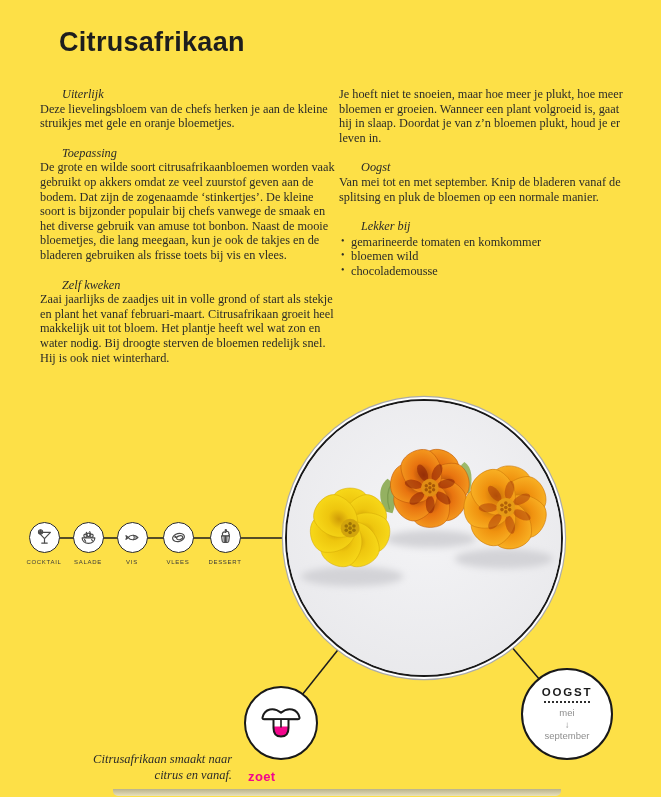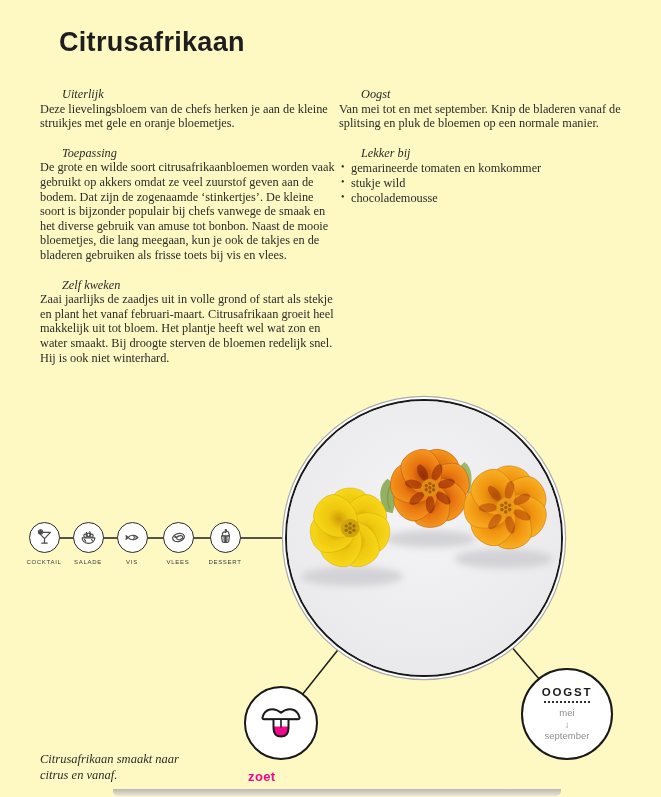--- a/index.html
+++ b/index.html
@@ -1,18 +1,18 @@
 <!DOCTYPE html>
 <html><head>
 <meta charset="utf-8">
 <style>
   *{margin:0;padding:0;box-sizing:border-box}
   html,body{background:#ffffff}
   body{width:661px;height:797px;position:relative;font-family:"Liberation Serif",serif;color:#2b2b28}
-  .page{position:absolute;inset:0;background:#fef9c3;overflow:hidden}
+  .page{position:absolute;inset:0;background:#fde047;overflow:hidden}
 
   .title{position:absolute;left:59px;top:27px;font-family:"Liberation Sans",sans-serif;
          font-weight:600;font-size:27px;line-height:1.15;letter-spacing:.3px;color:#1e1e1e}
 
   .col{position:absolute;top:87px;font-size:12.3px;line-height:14.6px}
   .col-left{left:40px;width:296px}
   .col-right{left:339px;width:294px}
   .sec + .sec, .intro + .sec{margin-top:15px}
   .sec-h{font-style:italic;font-weight:normal;font-size:12.3px;line-height:14.6px;text-indent:22px}
   .sec p, .intro{margin:0}
@@ -44,21 +44,21 @@
 
   
   .harvest{position:absolute;left:521px;top:668px;width:92px;height:92px;border-radius:50%;
            border:2.5px solid #191919;background:#fff;z-index:2;display:flex;flex-direction:column;
            align-items:center;justify-content:center;font-family:"Liberation Sans",sans-serif;text-align:center}
   .harvest .h-title{font-weight:700;font-size:11.5px;letter-spacing:1.8px;color:#1b1b1b}
   .harvest .h-dots{width:46px;border-bottom:2px dotted #2e2e2e;margin:3px 0 4px}
   .harvest .h-from,.harvest .h-arrow,.harvest .h-to{font-size:9.5px;line-height:11.5px;color:#8f8f8f}
 
   
-  .caption{position:absolute;left:40px;top:751px;width:192px;font-style:italic;
+  .caption{position:absolute;left:40px;top:751px;width:192px;text-align:right;font-style:italic;
            font-size:12.5px;line-height:16px;color:#2b2b28}
   .flavor{position:absolute;left:248px;top:769px;font-family:"Liberation Sans",sans-serif;
           font-weight:700;font-size:13px;letter-spacing:.4px;color:#f2068c}
 
   
   .page-edge{position:absolute;left:113px;top:789px;width:448px;height:7px;
              background:linear-gradient(#a3a3a3,#e2e2e2);border-radius:0 0 5px 5px;opacity:.75}
 </style>
 </head>
 <body>
@@ -71,34 +71,35 @@
     <div class="sec">
       <h2 class="sec-h">Uiterlijk</h2>
       <p>Deze lievelingsbloem van de chefs herken je aan de kleine struikjes met gele en oranje bloemetjes.</p>
     </div>
     <div class="sec">
       <h2 class="sec-h">Toepassing</h2>
       <p>De grote en wilde soort citrusafrikaanbloemen worden vaak gebruikt op akkers omdat ze veel zuurstof geven aan de bodem. Dat zijn de zogenaamde ‘stinkertjes’. De kleine soort is bijzonder populair bij chefs vanwege de smaak en het diverse gebruik van amuse tot bonbon. Naast de mooie bloemetjes, die lang meegaan, kun je ook de takjes en de bladeren gebruiken als frisse toets bij vis en vlees.</p>
     </div>
     <div class="sec">
       <h2 class="sec-h">Zelf kweken</h2>
-      <p>Zaai jaarlijks de zaadjes uit in volle grond of start als stekje en plant het vanaf februari-maart. Citrusafrikaan groeit heel makkelijk uit tot bloem. Het plantje heeft wel wat zon en water smaakt. Bij droogte sterven de bloemen redelijk snel. Hij is ook niet winterhard.</p>
+      <p>Zaai jaarlijks de zaadjes uit in volle grond of start als stekje en plant het vanaf februari-maart. Citrusafrikaan groeit heel makkelijk uit tot bloem. Het plantje heeft wel wat zon en water nodig. Bij droogte sterven de bloemen redelijk snel. Hij is ook niet winterhard.</p>
     </div>
   </div>
 
   <div class="col col-right">
+    <p class="intro">Je hoeft niet te snoeien, maar hoe meer je plukt, hoe meer bloemen er groeien. Wanneer een plant volgroeid is, gaat hij in slaap. Doordat je van z’n bloemen plukt, houd je er leven in.</p>
     <div class="sec">
       <h2 class="sec-h">Oogst</h2>
       <p>Van mei tot en met september. Knip de bladeren vanaf de splitsing en pluk de bloemen op een normale manier.</p>
     </div>
     <div class="sec">
       <h2 class="sec-h">Lekker bij</h2>
       <ul class="pairings">
         <li>gemarineerde tomaten en komkommer</li>
-        <li>stukje wild</li>
+        <li>bloemen wild</li>
         <li>chocolademousse</li>
       </ul>
     </div>
   </div>
 
   <svg class="connectors" viewBox="0 0 661 797">
     <line x1="44" y1="538" x2="290" y2="538"></line>
     <line x1="341" y1="646" x2="302" y2="695"></line>
     <line x1="510" y1="645" x2="540" y2="680"></line>
   </svg>

